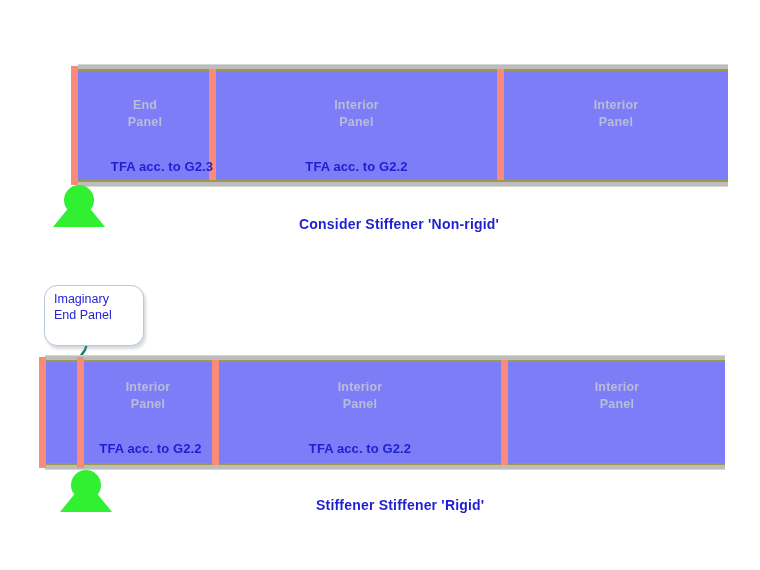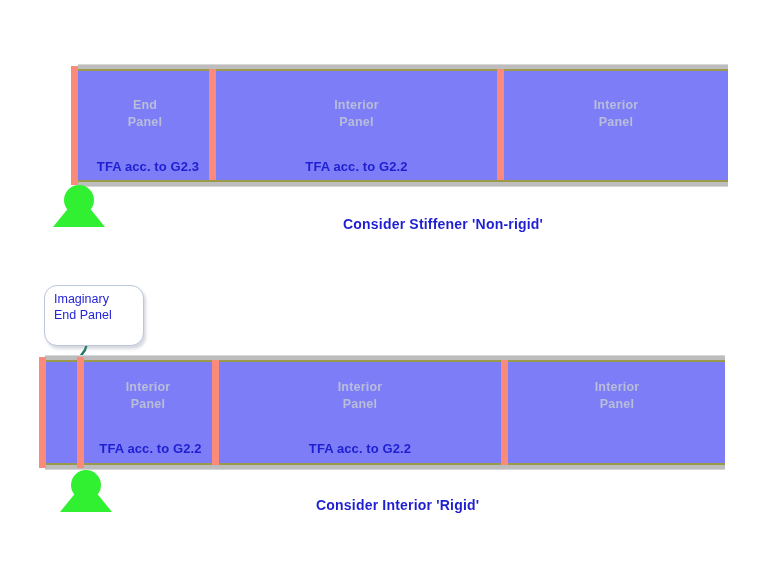--- a/index.html
+++ b/index.html
@@ -157,29 +157,29 @@
   <div class="stiffener" style="left:209px; top:69px; width:7px; height:111px;"></div>
   <div class="stiffener" style="left:497px; top:69px; width:7px; height:111px;"></div>
 
   <div class="panel-label" style="left:82px; top:97px; width:126px;">End
 Panel</div>
   <div class="panel-label" style="left:217px; top:97px; width:279px;">Interior
 Panel</div>
   <div class="panel-label" style="left:505px; top:97px; width:222px;">Interior
 Panel</div>
 
-  <div class="tfa-label" style="left:82px; top:159px; width:132px;">TFA acc. to G2.3</div>
+  <div class="tfa-label" style="left:96px; top:159px; width:132px;">TFA acc. to G2.3</div>
   <div class="tfa-label" style="left:217px; top:159px; width:279px;">TFA acc. to G2.2</div>
 
   <div class="support" style="left:53px; top:185px;">
     <div class="knob"></div>
     <div class="tri"></div>
   </div>
 
-  <div class="caption" style="left:299px; top:216px;margin-left:44px;">Consider Stiffener 'Non-rigid'</div>
+  <div class="caption" style="left:299px; top:216px;">Consider Stiffener 'Non-rigid'</div>
 
   <svg class="leader" width="120" height="120" style="left:40px; top:290px;">
     <path d="M 53 35 L 45 60 L 22 92" stroke="#1d7a66" stroke-width="2.4" fill="none" stroke-linecap="round" stroke-linejoin="round"></path>
   </svg>
   <div class="callout" style="left:44px; top:285px; width:80px;">Imaginary
 End Panel</div>
 
   <div class="beam" style="left:45px; top:355px; width:680px; height:115px;">
     <div class="beam-flange top"></div>
     <div class="flange-line top"></div>
@@ -202,15 +202,15 @@
 Panel</div>
 
   <div class="tfa-label" style="left:84px; top:441px; width:133px;">TFA acc. to G2.2</div>
   <div class="tfa-label" style="left:220px; top:441px; width:280px;">TFA acc. to G2.2</div>
 
   <div class="support" style="left:60px; top:470px;">
     <div class="knob"></div>
     <div class="tri"></div>
   </div>
 
-  <div class="caption" style="left:316px; top:497px;">Consider Interior 'Rigid'</div>
+  <div class="caption" style="left:316px; top:497px;">Stiffener Stiffener 'Rigid'</div>
 
 </div>
 
 </body></html>

